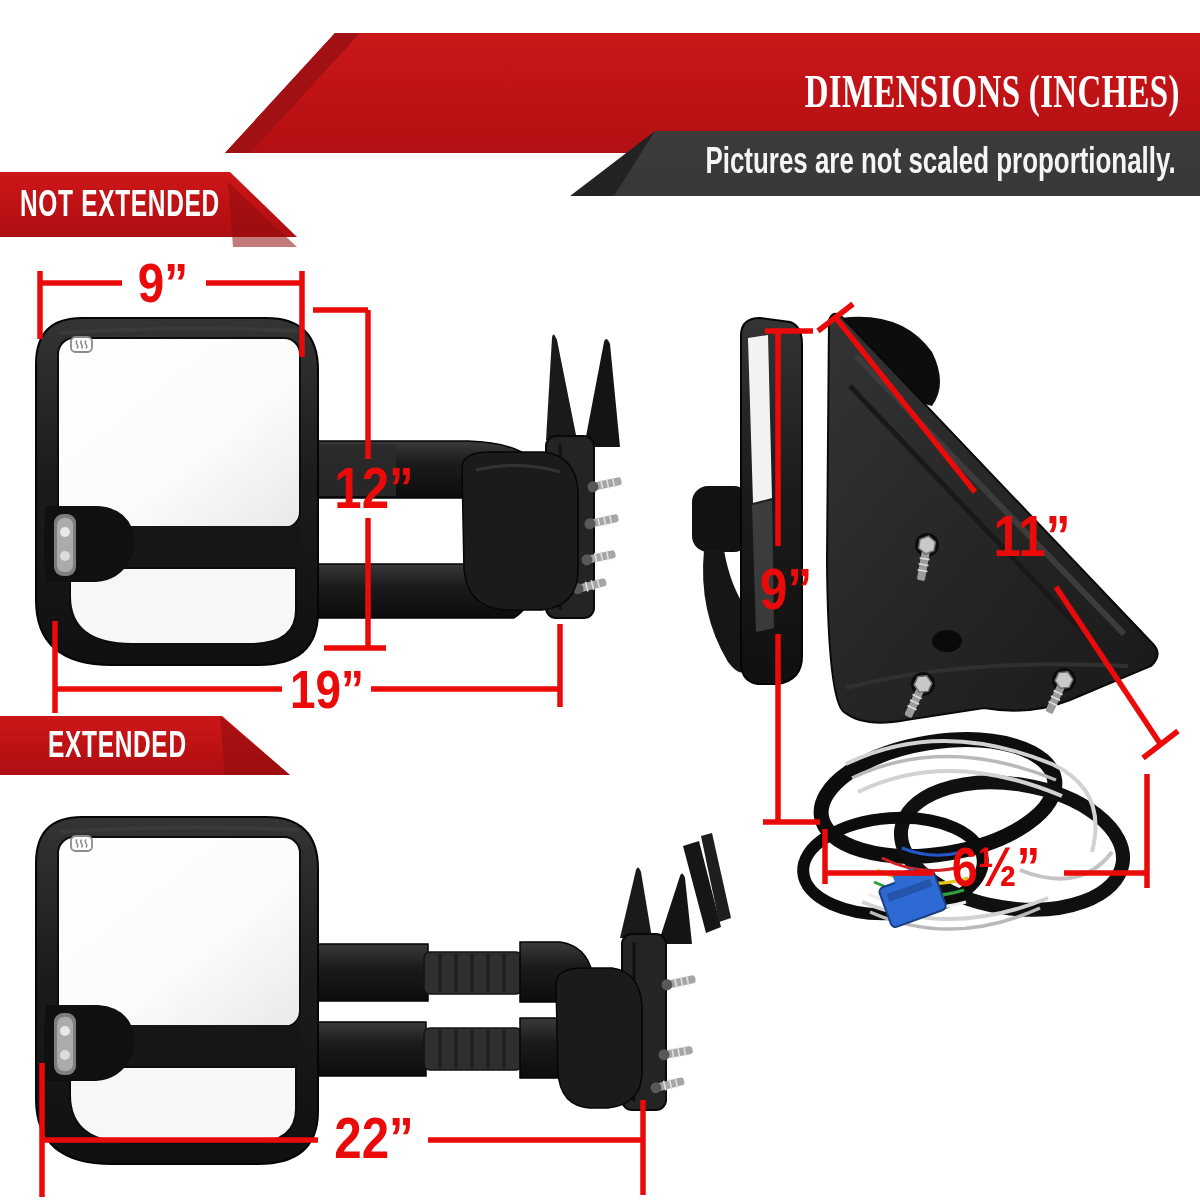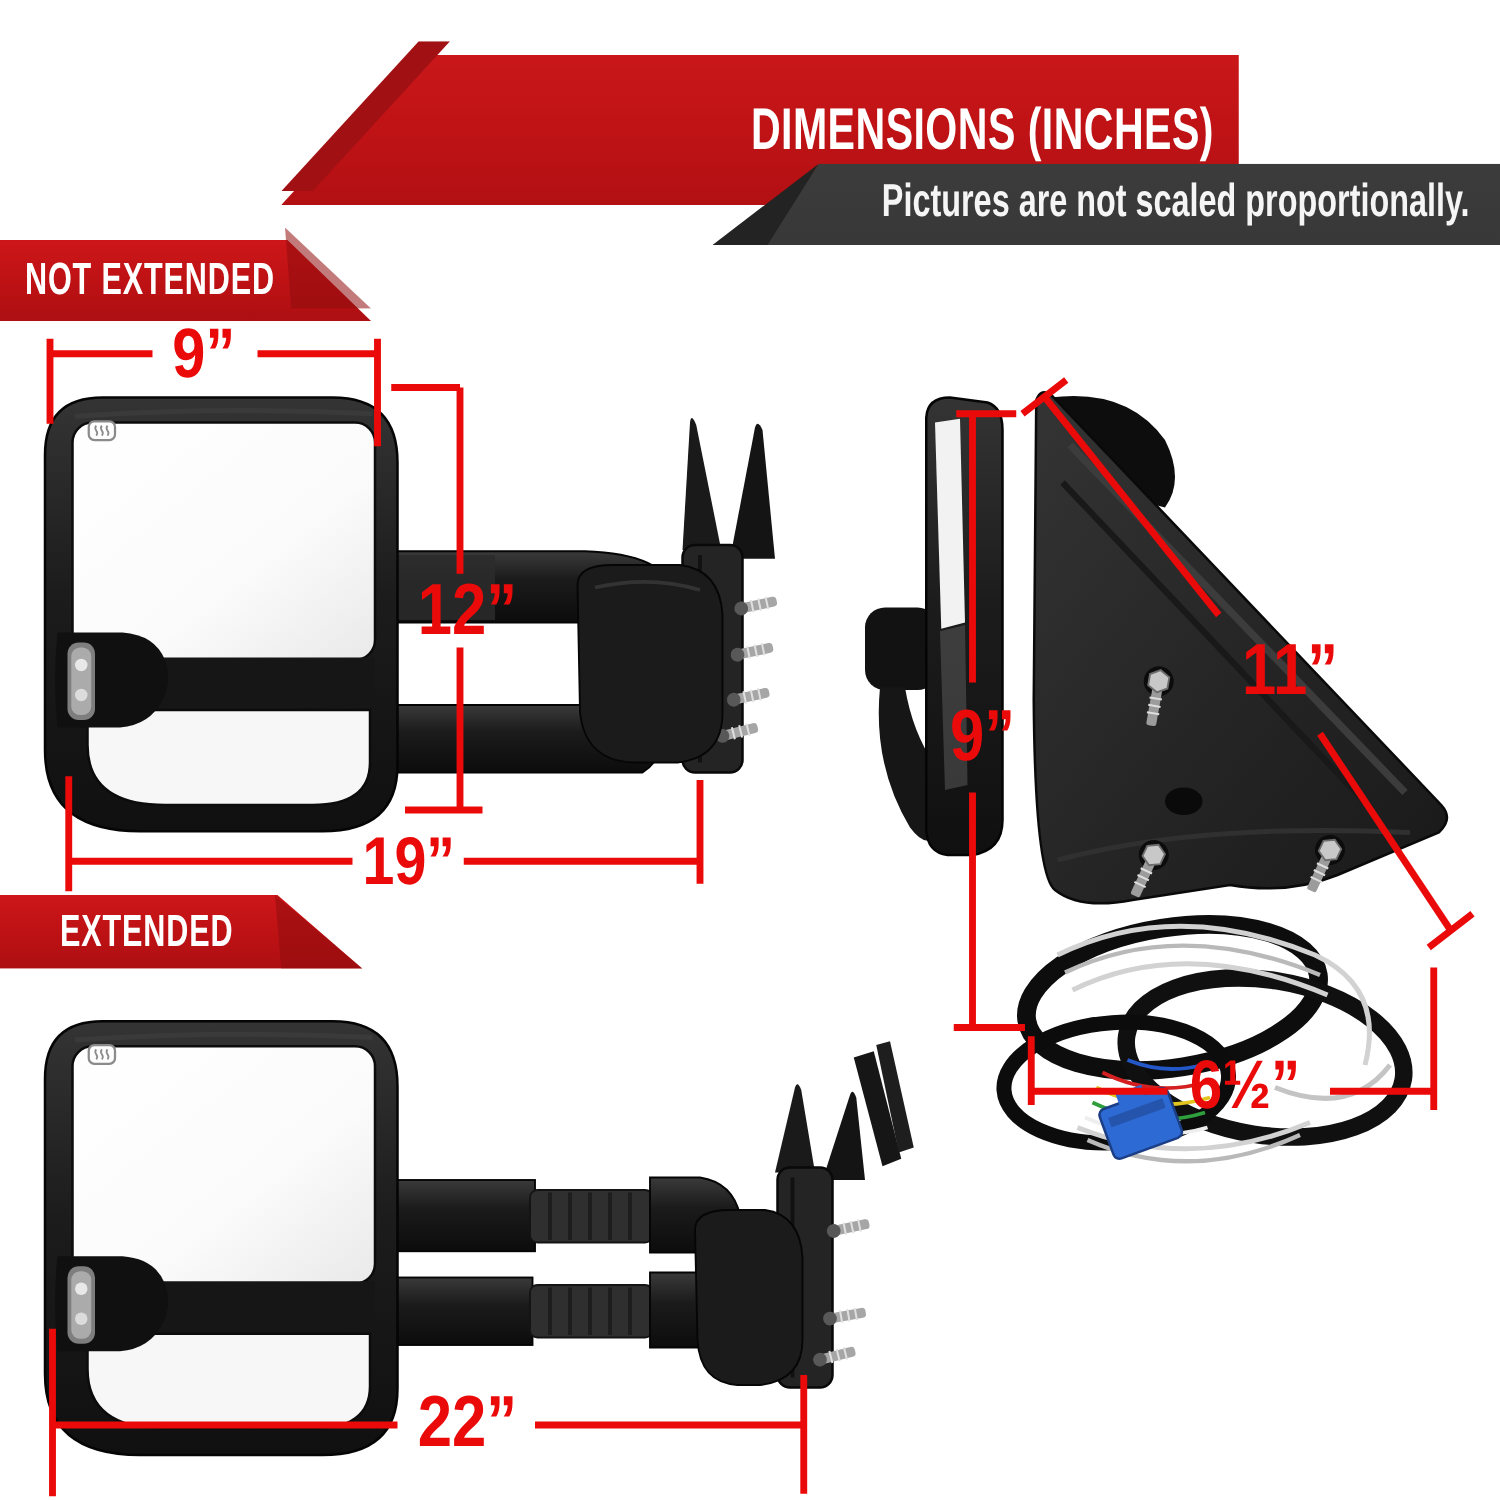--- a/index.html
+++ b/index.html
@@ -4,24 +4,25 @@
 <style>
   html,body{margin:0;padding:0;background:#ffffff;}
   .stage{
     position:relative;width:1200px;height:1200px;background:#ffffff;overflow:hidden;
     font-family:"Liberation Sans",sans-serif;
   }
   .art{position:absolute;left:0;top:0;z-index:1;}
 
   
   .banner-top{
-    position:absolute;left:0;top:11px;width:991px;height:153px;z-index:3;
+    position:absolute;left:0;top:0;width:1200px;height:153px;z-index:3;
     background:linear-gradient(180deg,#cf1a1c 0%,#c11316 55%,#b21013 100%);
     -webkit-clip-path:polygon(335px 33px,1200px 33px,1200px 153px,225px 153px);
     clip-path:polygon(335px 33px,1200px 33px,1200px 153px,225px 153px);
+    font-family:Liberation Serif, serif;
   }
   .banner-top-fold{
     position:absolute;left:0;top:0;width:1200px;height:153px;z-index:4;
     background:#a11114;
     clip-path:polygon(335px 33px,360px 33px,250px 153px,225px 153px);
   }
   .banner-top .title{
     position:absolute;right:20px;top:68px;margin:0;line-height:1;
     font-size:47px;font-weight:bold;color:#ffffff;white-space:nowrap;
     transform:scaleX(0.70);transform-origin:right center;letter-spacing:0.5px;
@@ -43,21 +44,21 @@
   }
 
   
   .ribbon{position:absolute;left:0;z-index:3;background:linear-gradient(180deg,#cd1619 0%,#bb1114 60%,#ad0f12 100%);}
   .ribbon-shade{position:absolute;left:0;z-index:4;background:#8f0d0f;opacity:0.55;}
   .ribbon span{
     position:absolute;top:50%;margin:0;line-height:1;
     font-size:36px;font-weight:bold;color:#ffffff;white-space:nowrap;letter-spacing:1px;
     transform:translateY(-54%) scaleX(0.68);transform-origin:left center;
   }
-  .ribbon-1{top:192px;width:297px;height:65px;clip-path:polygon(0 0,230px 0,297px 65px,0 65px);}
+  .ribbon-1{top:172px;width:297px;height:65px;clip-path:polygon(0 0,230px 0,297px 65px,0 65px);}
   .ribbon-1-shade{top:182px;width:297px;height:65px;clip-path:polygon(228px 0,297px 65px,233px 65px);}
   .ribbon-1 span{left:20px;}
   .ribbon-2{top:716px;width:290px;height:59px;clip-path:polygon(0 0,222px 0,290px 59px,0 59px);padding-left:36px;}
   .ribbon-2-shade{top:716px;width:290px;height:59px;clip-path:polygon(220px 0,290px 59px,225px 59px);}
   .ribbon-2 span{left:48px;}
 
   
   .dim{
     position:absolute;z-index:7;margin:0;line-height:1;color:#eb0a0a;font-weight:bold;
     white-space:nowrap;transform:translate(-50%,-52%) scaleX(0.85);

